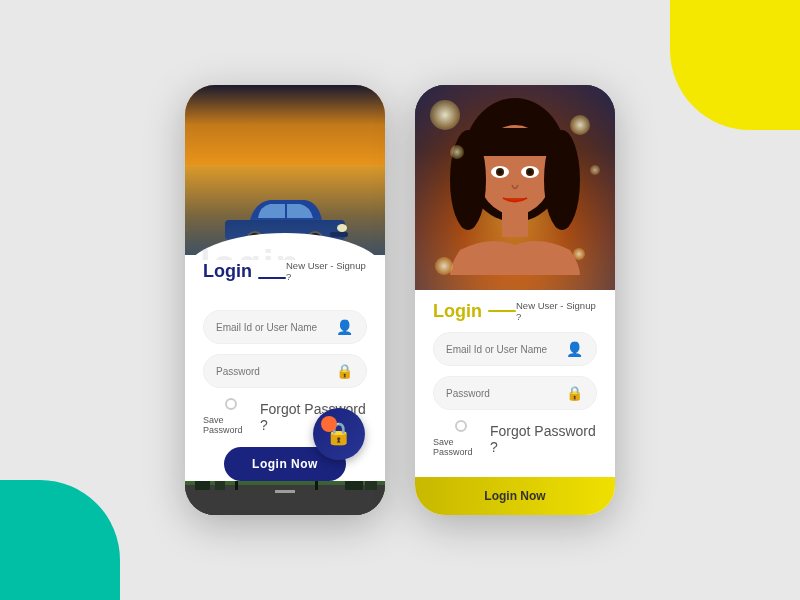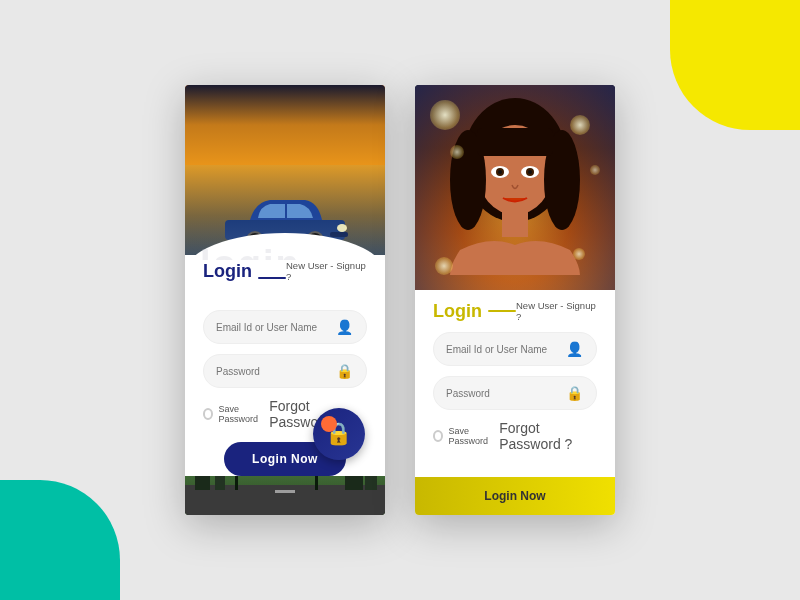--- a/index.html
+++ b/index.html
@@ -39,21 +39,21 @@
       display: flex;
       gap: 30px;
       position: relative;
       z-index: 1;
     }
 
     
     .phone {
       width: 200px;
       height: 430px;
-      border-radius: 4px;
+      border-radius: 30px;
       background: #fff;
       box-shadow: 0 10px 40px rgba(0,0,0,0.25);
       overflow: hidden;
       position: relative;
       flex-shrink: 0;
     }
 
     
     .phone1 .hero-img {
       width: 100%;
@@ -200,20 +200,21 @@
     .save-row {
       display: flex;
       align-items: center;
       justify-content: space-between;
       margin-bottom: 12px;
     }
     .save-row .save-left {
       display: flex;
       align-items: center;
       gap: 5px;
+      flex-direction: column;
     }
     .save-row .radio-circle {
       width: 12px;
       height: 12px;
       border: 2px solid #ccc;
       border-radius: 50%;
     }
     .save-row .save-label {
       font-size: 9px;
       color: #555;

